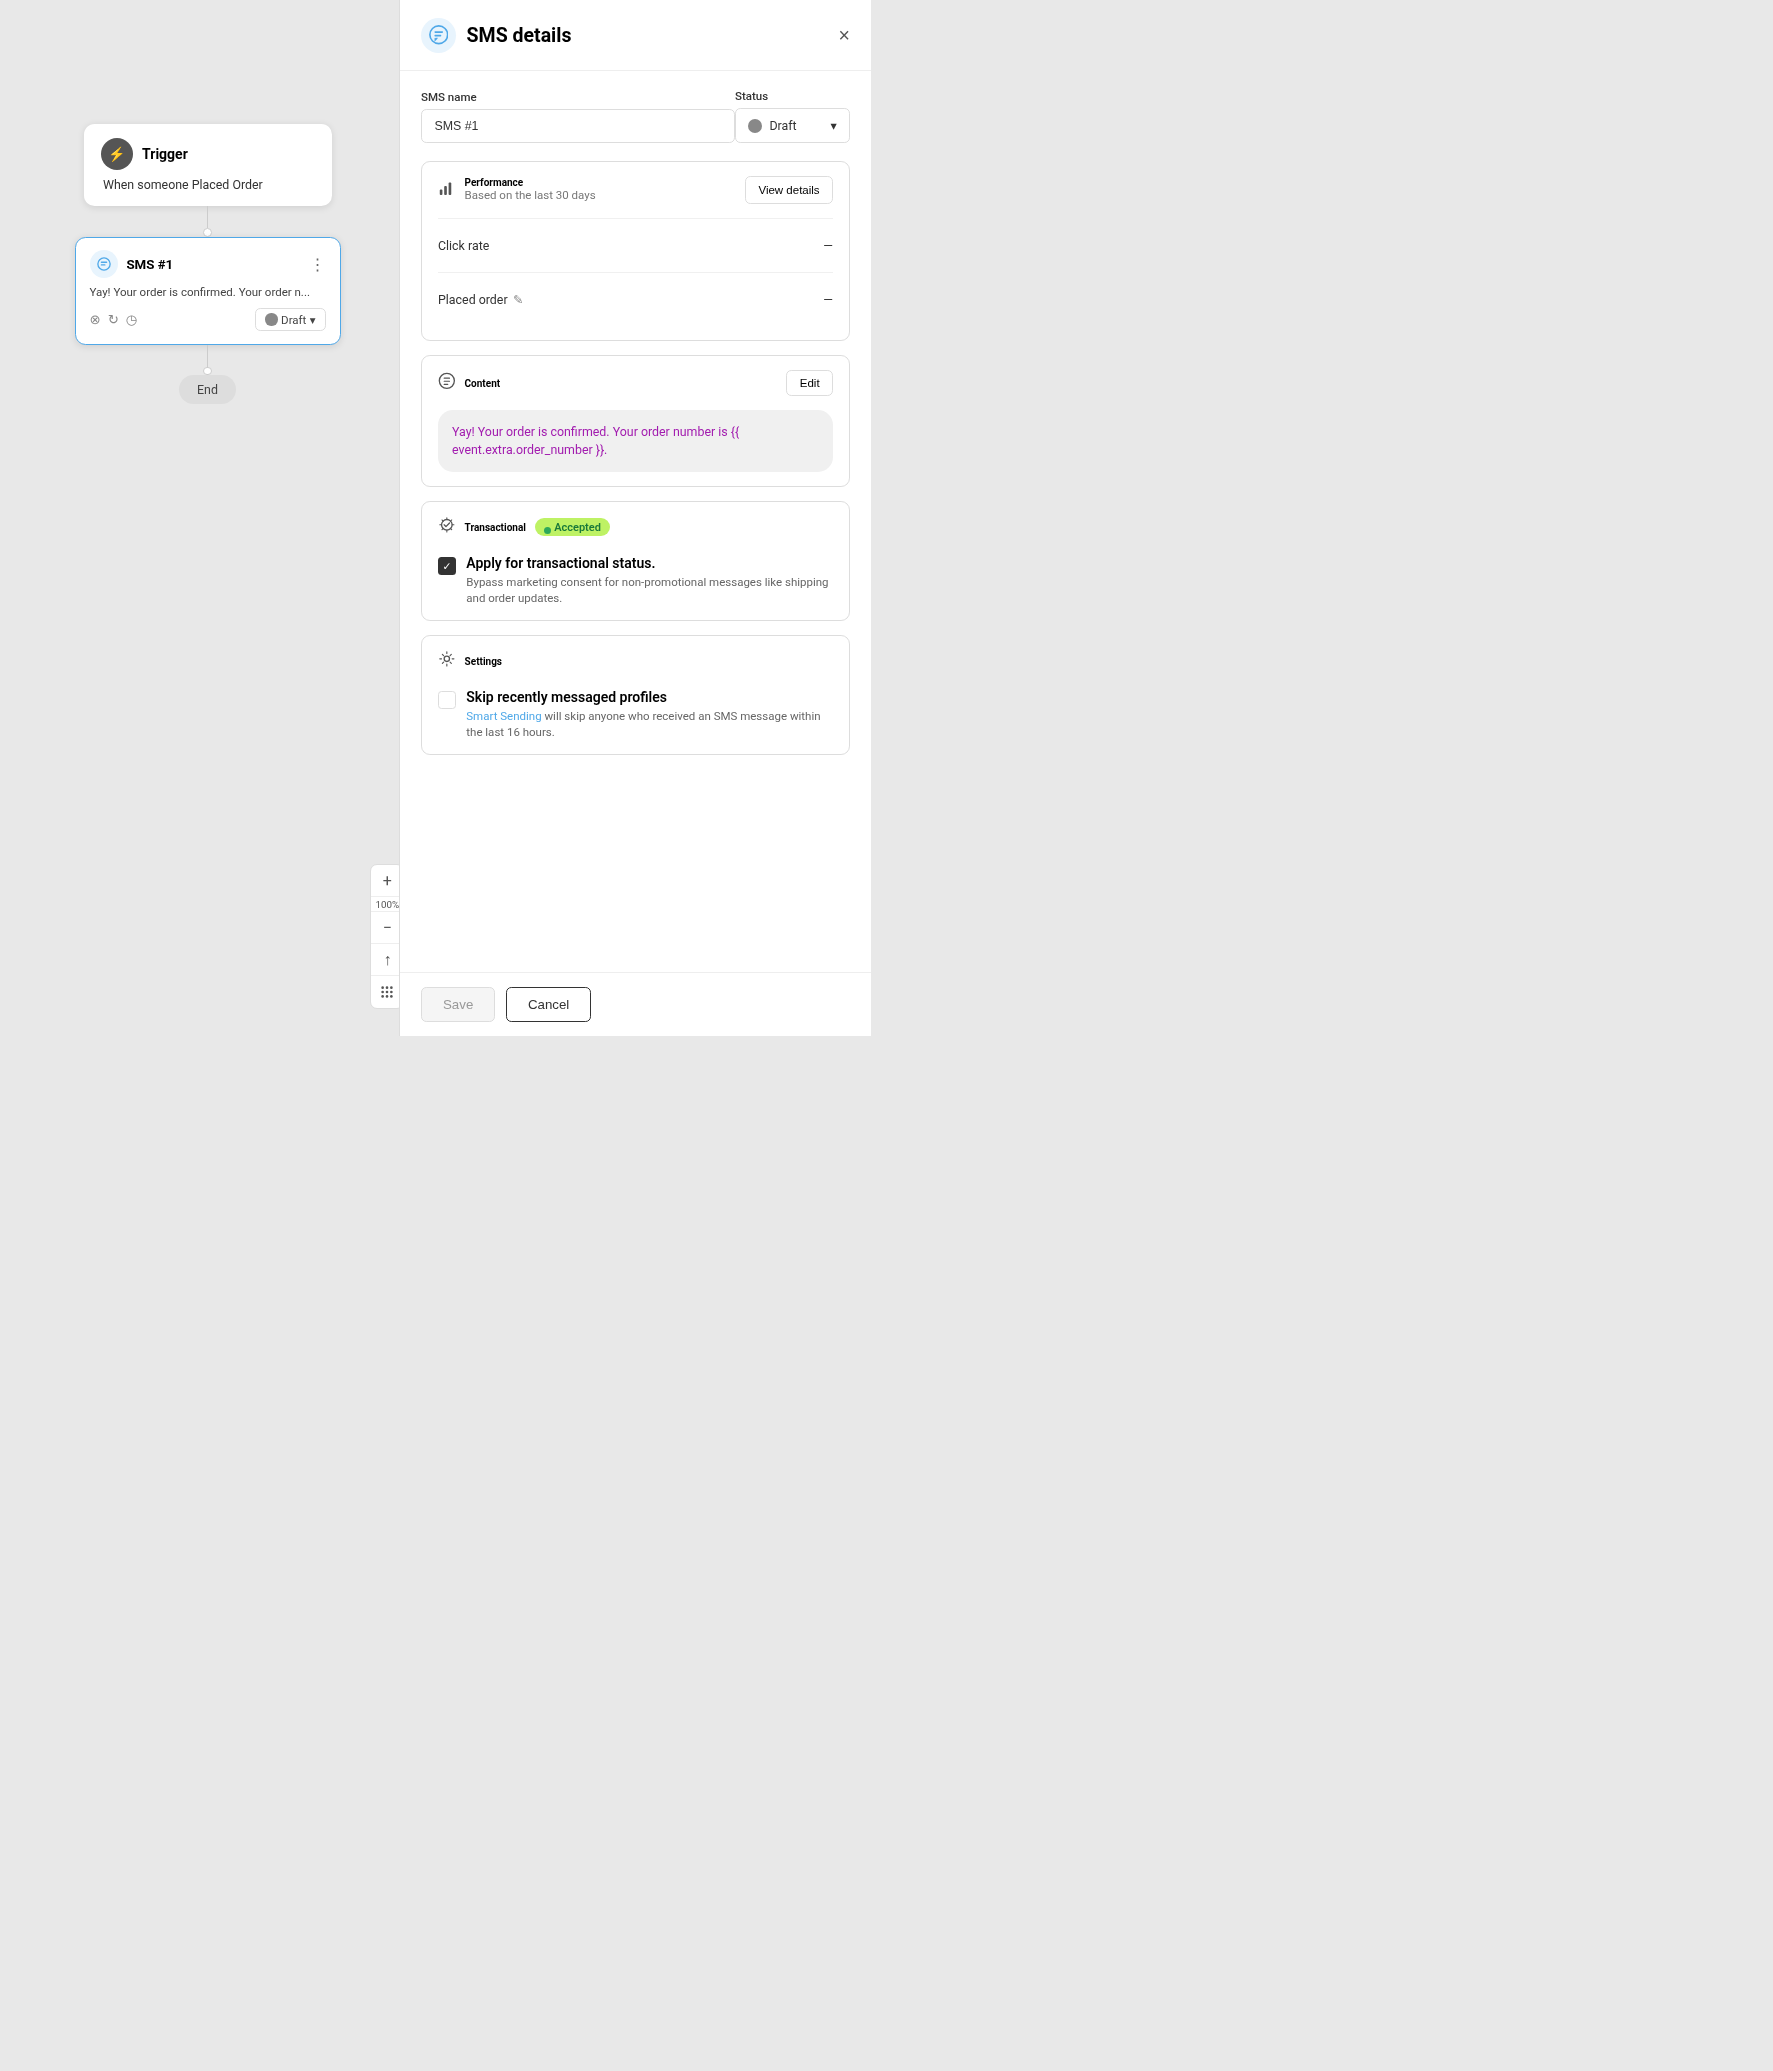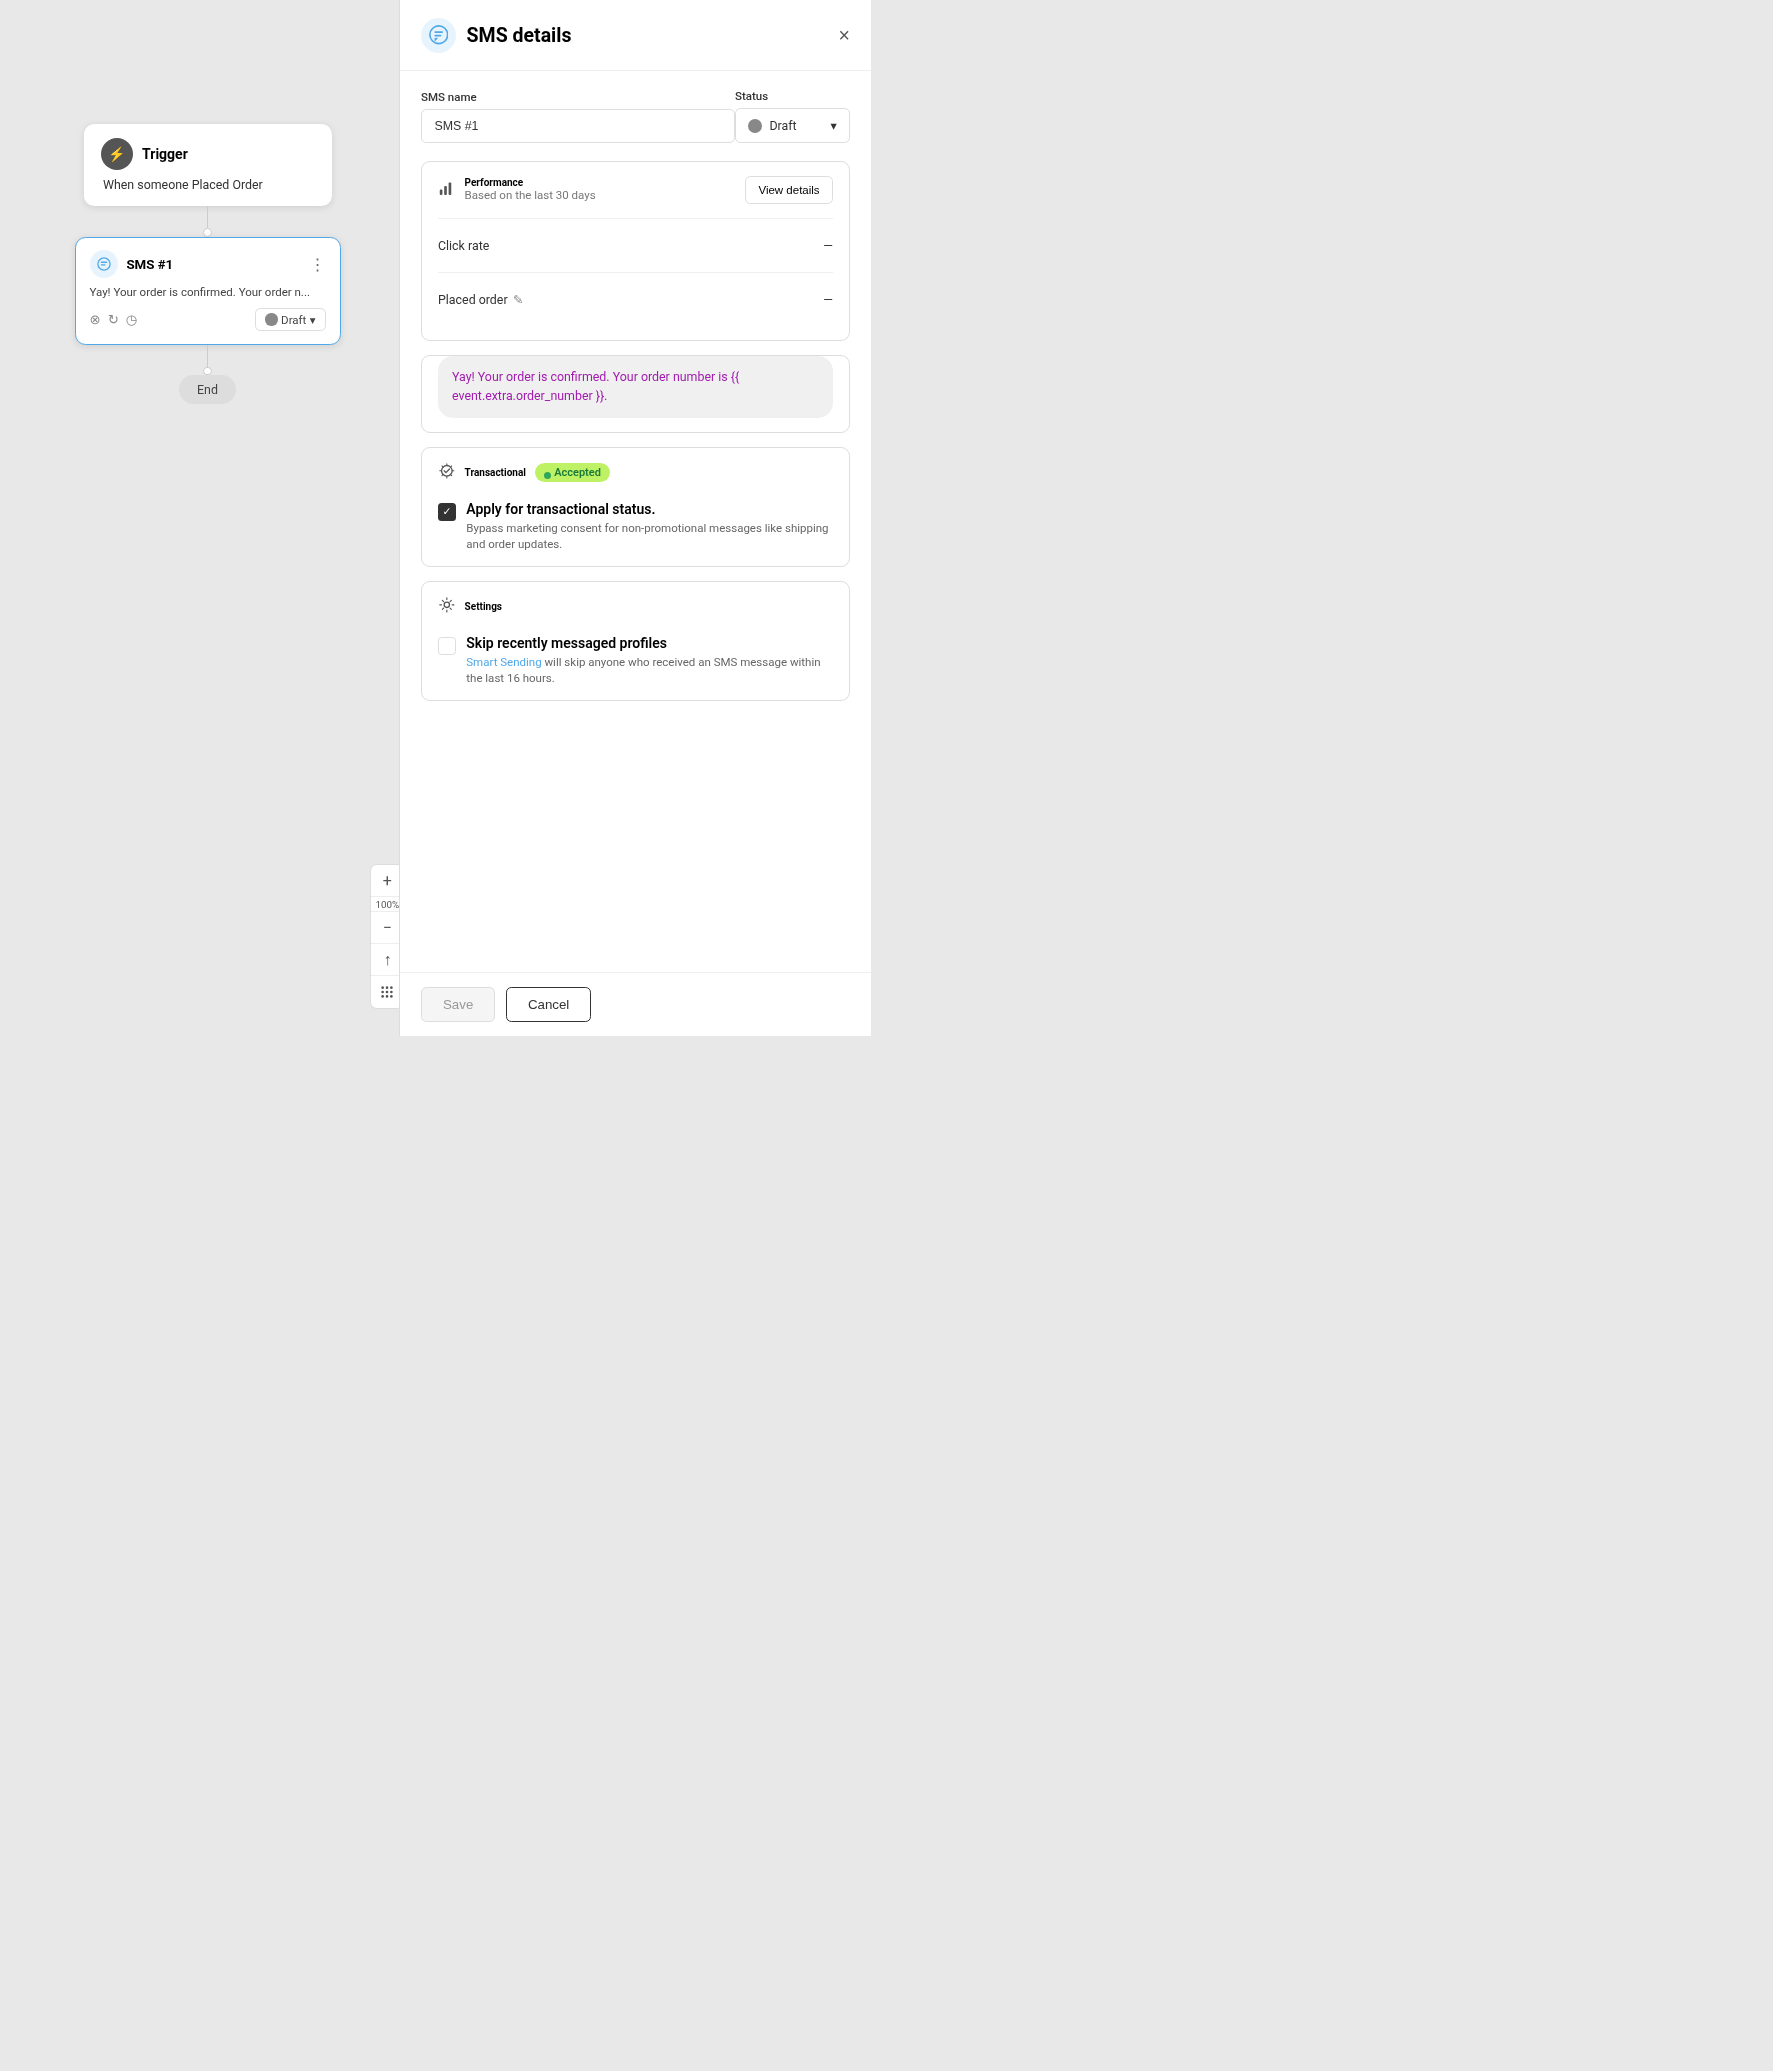--- a/index.html
+++ b/index.html
@@ -630,20 +630,32 @@
           <span class="metric-label">
             <span>Placed order</span>
             <span class="edit-icon">✎</span>
           </span>
           <span class="metric-value">—</span>
         </div>
       </div>
     </div>
 
     <div class="section-card">
+      <div class="section-header">
+        <div class="section-header-left">
+          <span class="section-icon">
+            <svg width="17.7" height="17.7" viewBox="0 0 20 20" fill="none">
+              <circle cx="10" cy="10" r="8.5" stroke="#555" stroke-width="1.5"></circle>
+              <path d="M7 7h6M7 10.5h6M7 14h4" stroke="#555" stroke-width="1.3" stroke-linecap="round"></path>
+            </svg>
+          </span>
+          <span class="section-title">Content</span>
+        </div>
+        <button class="edit-btn">Edit</button>
+      </div>
       <div class="content-body">
         <div class="message-bubble">Yay! Your order is confirmed. Your order number is {{ event.extra.order_number }}.</div>
       </div>
     </div>
 
     <div class="section-card">
       <div class="section-header">
         <div class="transactional-header">
           <span class="section-icon">
             <svg width="17.7" height="17.7" viewBox="0 0 20 20" fill="none">

